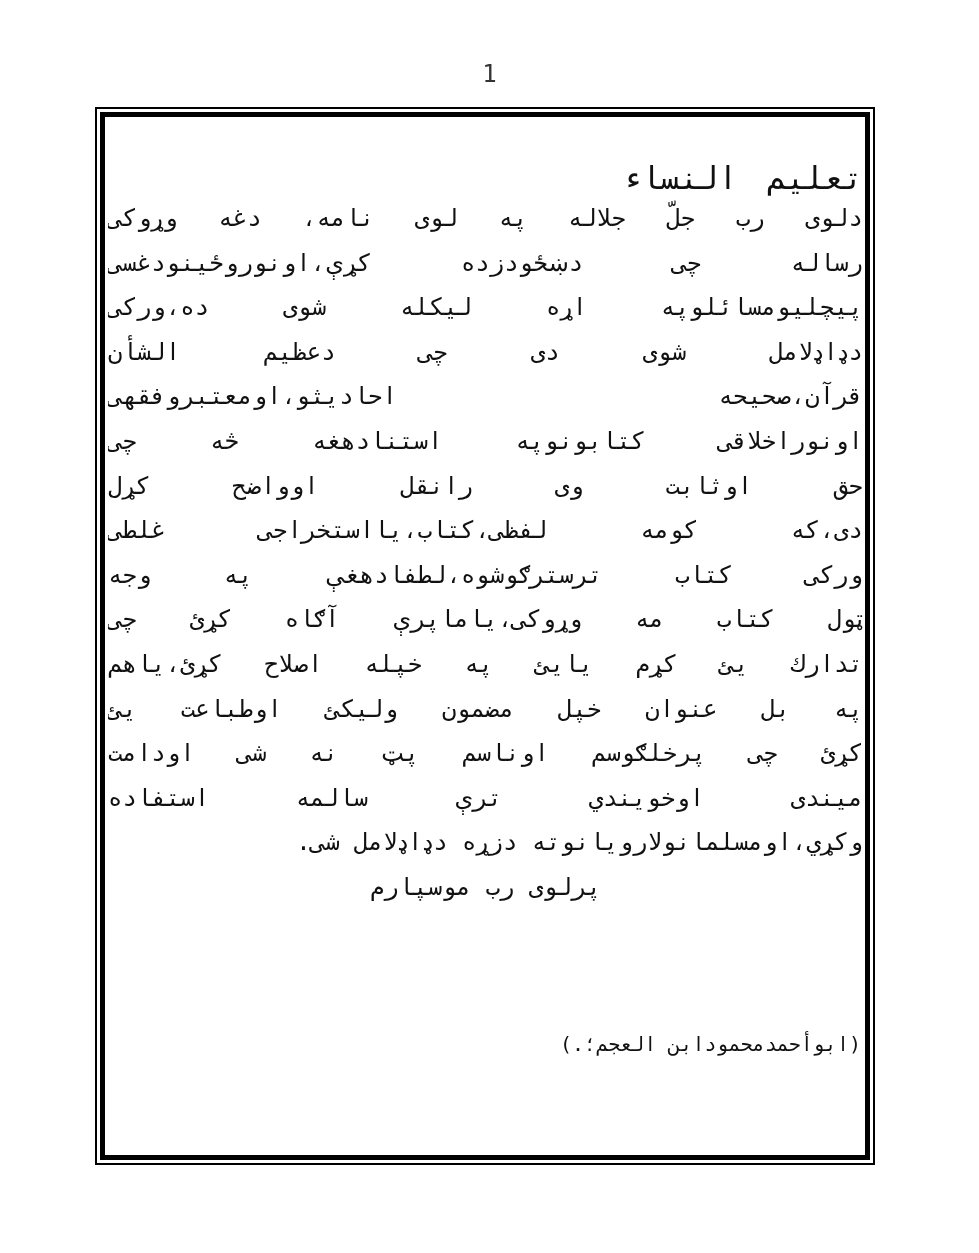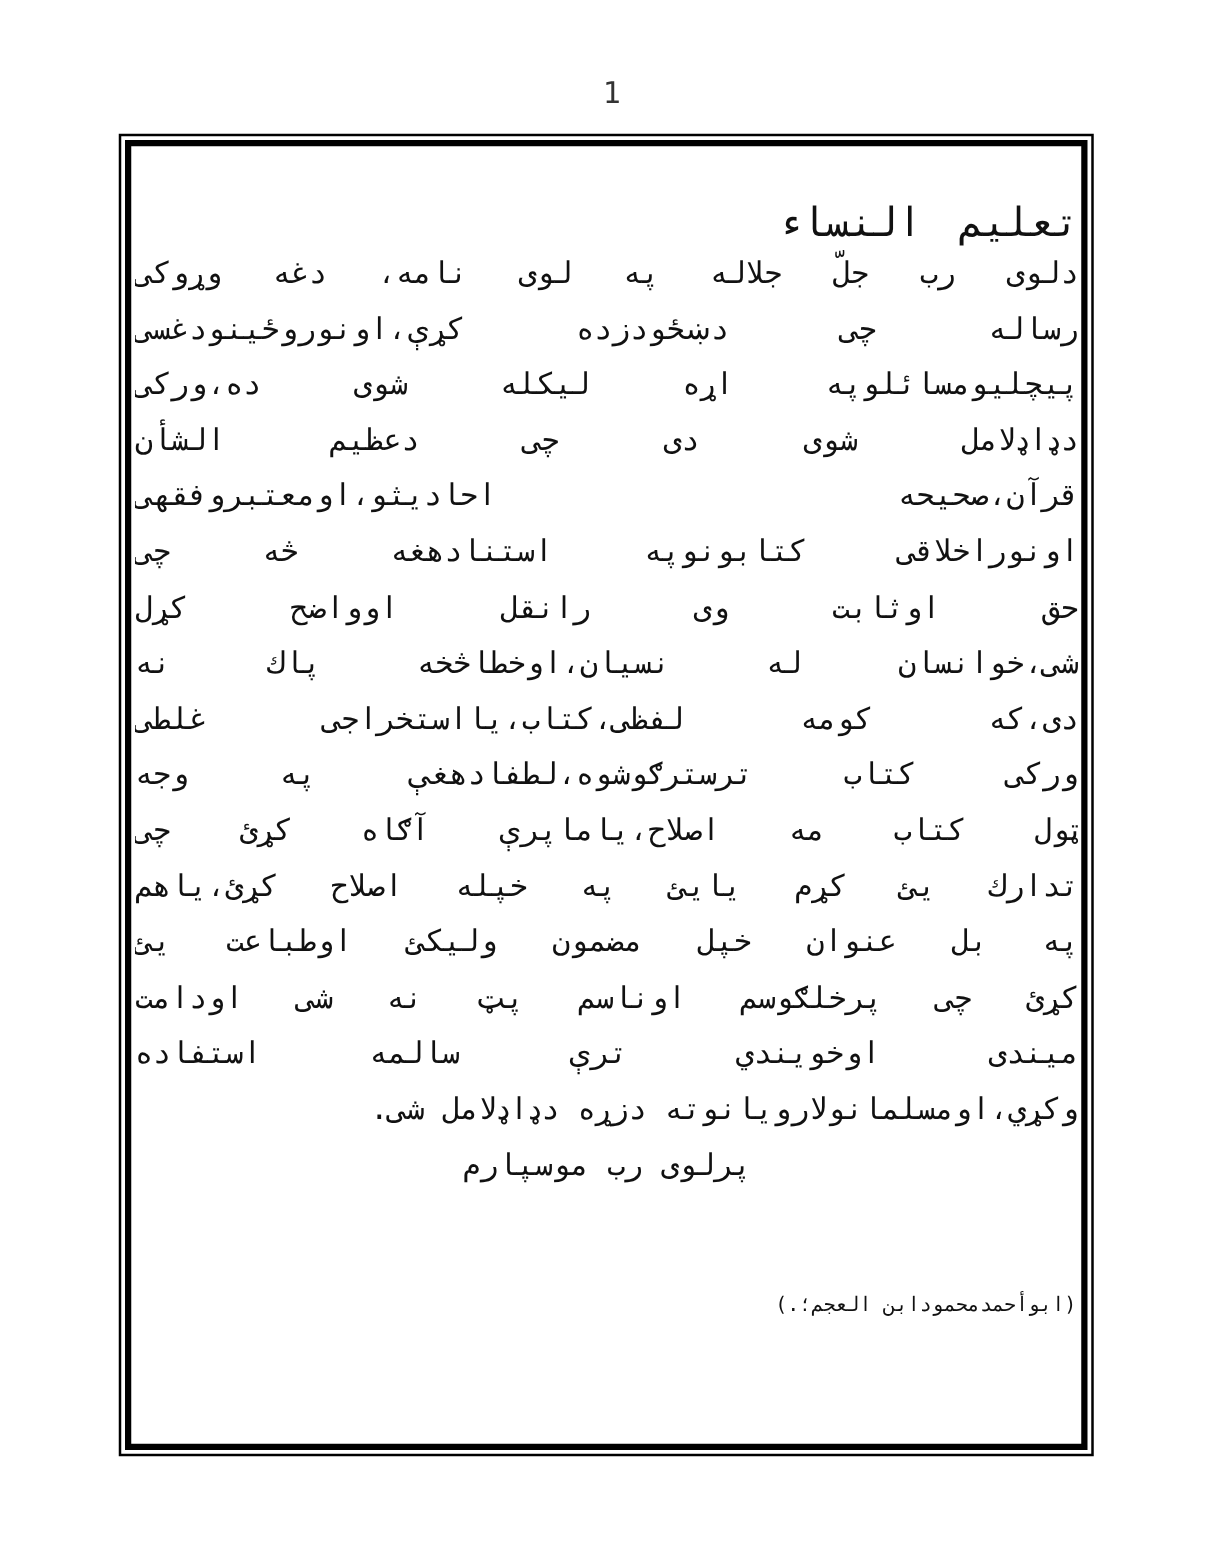--- a/index.html
+++ b/index.html
@@ -85,21 +85,21 @@
       display: block;
       text-align: center;
       margin-top: 0;
     }
     .signature {
       position: absolute;
       top: 1024px;
       right: 118px;
       direction: rtl;
       font-family: "DejaVu Sans Mono", "Liberation Mono", monospace;
-      font-size: 16px;
+      font-size: 20px;
       line-height: 40px;
       letter-spacing: 2px;
       white-space: nowrap;
       color: #111111;
     }
   </style>
 </head>
 <body>
 
 <div class="page-number">1</div>
@@ -111,24 +111,23 @@
 <div class="content">
   <div class="title">تعلیم النساء</div>
   <div class="paragraph">
     <span class="body-line">دلوی رب جلّ جلاله په لوی نامه، دغه وړوکی</span>
     <span class="body-line">رساله چی دښځودزده کړې،اونوروځینودغسی</span>
     <span class="body-line">پیچلیومسائلوپه اړه لیکله شوی ده،ورکی</span>
     <span class="body-line">دډاډلامل شوی دی چی دعظیم الشأن</span>
     <span class="body-line">قرآن،صحیحه احادیثو،اومعتبروفقهی</span>
     <span class="body-line">اونوراخلاقی کتابونوپه استنادهغه څه چی</span>
     <span class="body-line">حق اوثابت وی رانقل اوواضح کړل</span>
-    <span class="body-line">شی،خوانسان له نسیان،اوخطاڅخه پاك نه</span>
     <span class="body-line">دی،که کومه لفظی،کتاب،یااستخراجی غلطی</span>
     <span class="body-line">ورکی کتاب ترسترګوشوه،لطفادهغې په وجه</span>
-    <span class="body-line">ټول کتاب مه اصلاح،یاماپرې آګاه کړئ چی</span>
+    <span class="body-line">ټول کتاب مه وړوکی،یاماپرې آګاه کړئ چی</span>
     <span class="body-line">تدارك یئ کړم یایئ په خپله اصلاح کړئ،یاهم</span>
     <span class="body-line">په بل عنوان خپل مضمون ولیکئ اوطباعت یئ</span>
     <span class="body-line">کړئ چی پرخلګوسم اوناسم پټ نه شی اودامت</span>
     <span class="body-line">میندی اوخویندي ترې سالمه استفاده</span>
     <span class="body-line last">وکړي،اومسلمانولارویانوته دزړه دډاډلامل شی.</span>
     <span class="closing">پرلوی رب موسپارم</span>
   </div>
 </div>
 
 <div class="signature">(ابوأحمدمحمودابن العجم؛.)</div>

